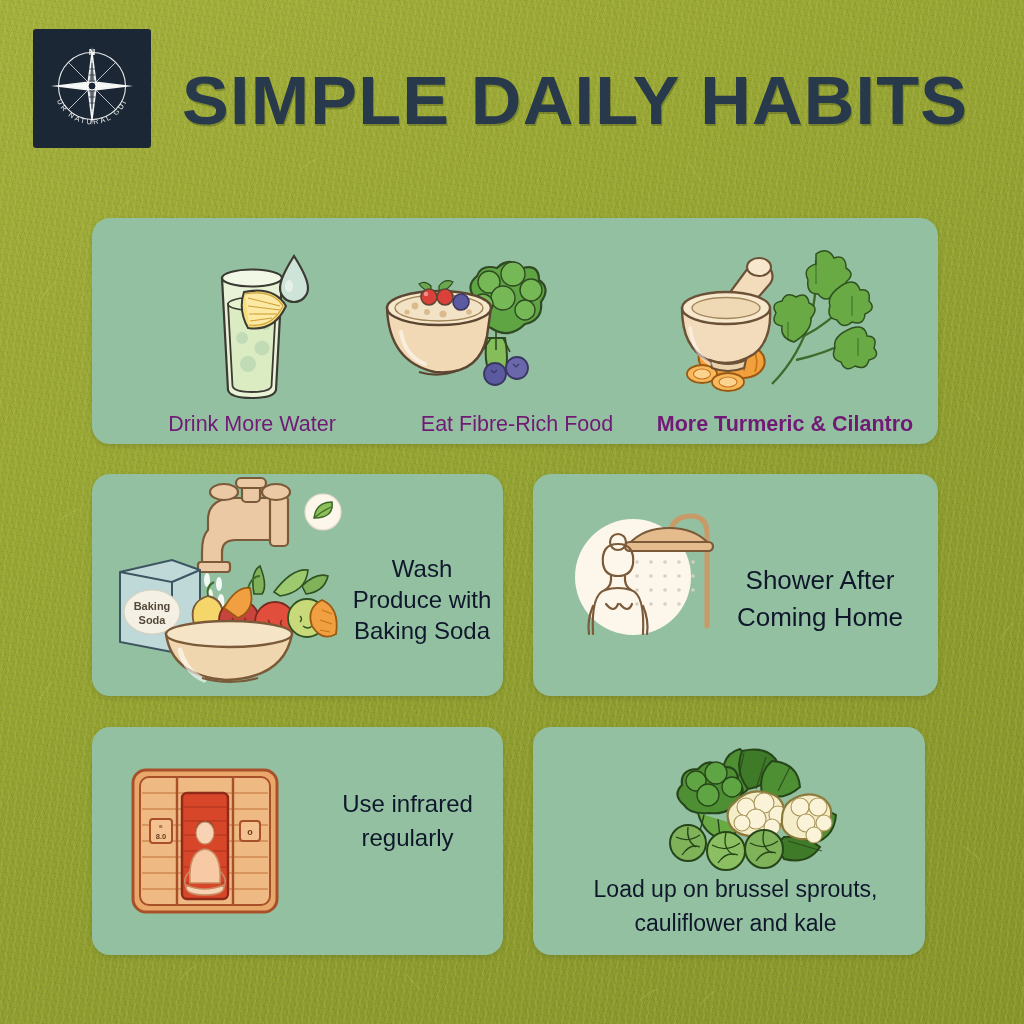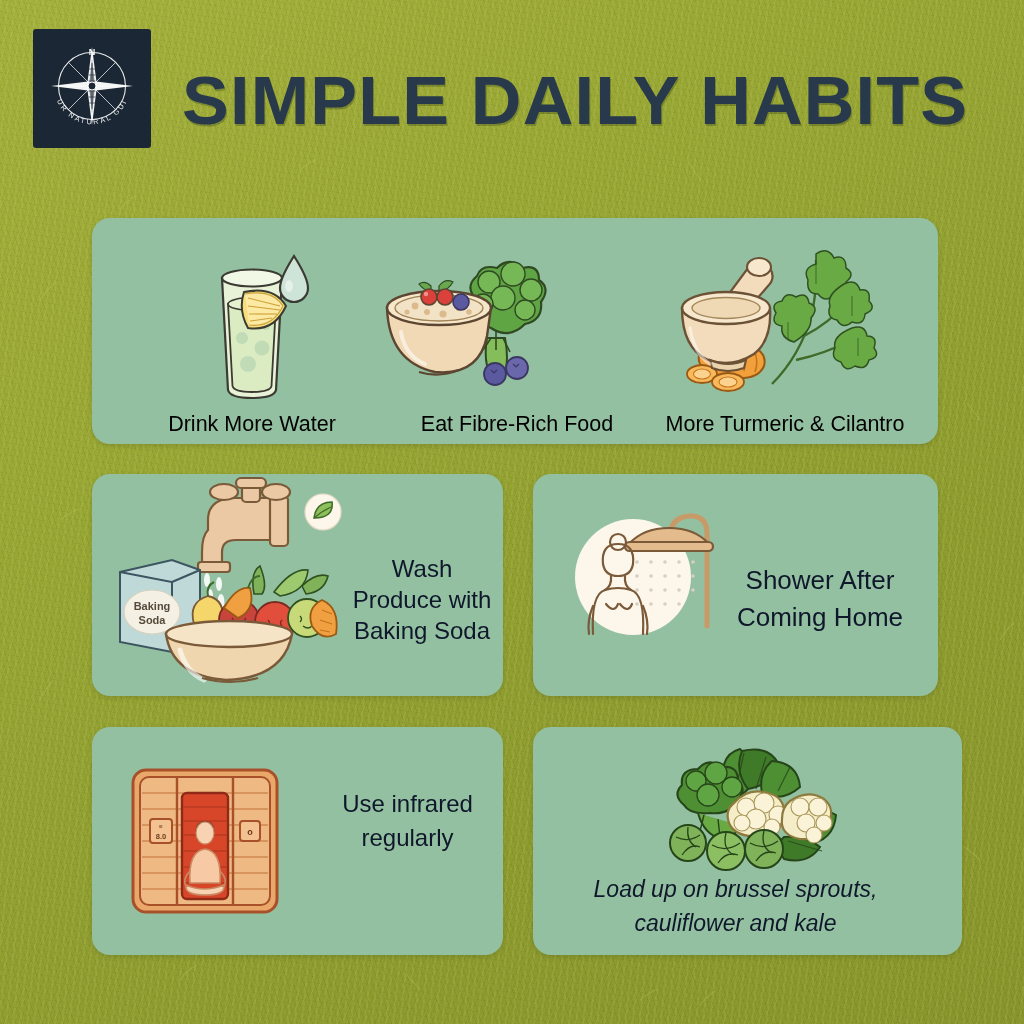--- a/index.html
+++ b/index.html
@@ -71,32 +71,32 @@
     position: absolute;
     background: #94c0a2;
     border-radius: 18px;
     box-shadow: 0 2px 5px rgba(40,55,20,.18);
     overflow: hidden;
   }
   #card-row1 { left: 92px; top: 218px; width: 846px; height: 226px; }
   #card-wash { left: 92px; top: 474px; width: 411px; height: 222px; }
   #card-shower { left: 533px; top: 474px; width: 405px; height: 222px; }
   #card-sauna { left: 92px; top: 727px; width: 411px; height: 228px; }
-  #card-veg { left: 533px; top: 727px; width: 429px; height: 228px; font-style: italic; }
+  #card-veg { left: 533px; top: 727px; width: 392px; height: 228px; }
 
   .cell {
     position: absolute;
     display: flex;
     flex-direction: column;
     align-items: center;
     justify-content: flex-start;
   }
   .cell-label {
     font-size: 21.5px;
-    color: #000000;
+    color: #701a75;
     text-align: center;
     white-space: nowrap;
     font-family: "Liberation Sans", sans-serif;
   }
   .side-label {
     position: absolute;
     font-size: 24px;
     line-height: 31px;
     color: #0f172a;
     text-align: center;
@@ -284,21 +284,21 @@
             <path d="M72 24 q14-12 22 0 q6 10-2 18 l-38 44 q-8 8-16 0 q-8-8 0-16 Z" fill="#f2dcbb" stroke="#6b5136" stroke-width="2.2"></path>
             <ellipse cx="83" cy="23" rx="12" ry="9" fill="#f7e8cd" stroke="#6b5136" stroke-width="2"></ellipse>
             <path d="M6 64 q0 40 26 52 q24 8 46-6 q18-14 16-46 Z" fill="#f2dcbb" stroke="#6b5136" stroke-width="2.4"></path>
             <ellipse cx="50" cy="64" rx="44" ry="16" fill="#f7e8cd" stroke="#6b5136" stroke-width="2.4"></ellipse>
             <ellipse cx="50" cy="64" rx="34" ry="10.5" fill="#eed9b4" stroke="#a3875c" stroke-width="1.4"></ellipse>
             <path d="M34 116 q18 8 36 0 l-2 8 q-16 6-32 0 Z" fill="#e9d2ac" stroke="#6b5136" stroke-width="2"></path>
             <path d="M14 84 q4 26 20 36" stroke="#ffffff" stroke-width="3.5" fill="none" opacity=".5" stroke-linecap="round"></path>
           </g>
         </svg>
       </div>
-      <div class="cell-label" style="position:absolute; top:180px; width:306px;">More Turmeric &amp; Cilantro</div>
+      <div class="cell-label" style="position:absolute; top:180px; width:306px;font-weight:bold;">More Turmeric &amp; Cilantro</div>
     </div>
   </div>
 
   <div class="card" id="card-wash">
     <div class="art" style="left:14px; top:0;">
       <svg width="240" height="206" viewBox="0 0 240 206">
 
         <g>
           <path d="M102 46 q0-22 28-22 l34 0 q12 0 12 12 l0 18 q0 12-12 12 l-34 0 q-14 0-14 12 l0 14 l-20 0 l0-14 q0-16 6-22 Z" fill="#eac9a4" stroke="#7a5a39" stroke-width="2.2"></path>
           <rect x="92" y="88" width="32" height="10" rx="3" fill="#eac9a4" stroke="#7a5a39" stroke-width="2.2"></rect>

